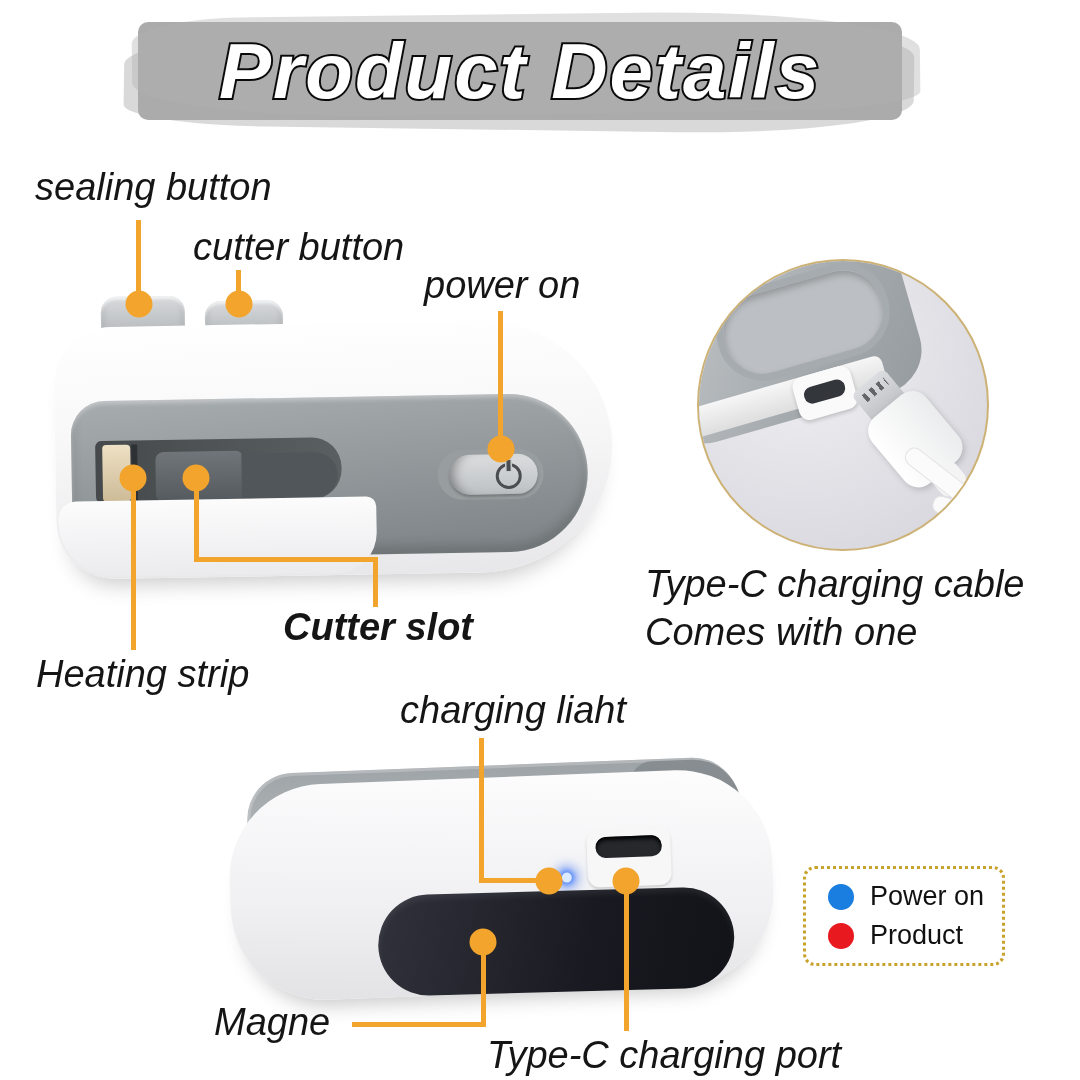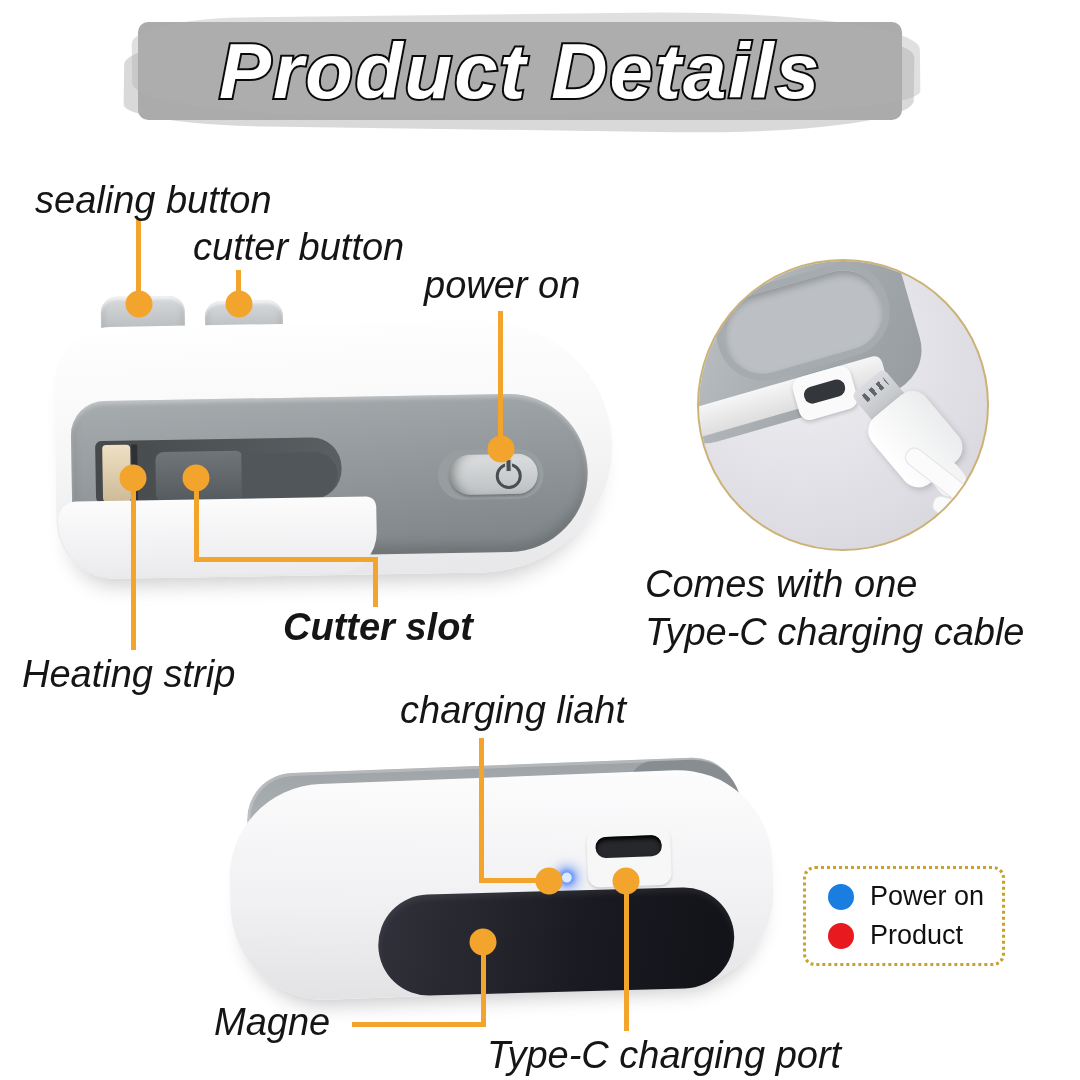--- a/index.html
+++ b/index.html
@@ -172,58 +172,58 @@
         <div class="pins"></div>
       </div>
       <div class="plugbody"></div>
       <div class="neck"></div>
     </div>
     <div class="cable1"></div>
     <div class="cable2"></div>
   </div>
 
   <div class="cap" style="left:645px;top:553px;">
+    <div>Type-C charging cable</div>
     <div>Comes with one</div>
-    <div>Type-C charging cable</div>
   </div>
 
   <div class="devB">
     <div class="toppanel"></div>
     <div class="topdark"></div>
     <div class="notch"></div>
     <div class="body"></div>
     <div class="usbbump">
       <div class="usbslot"></div>
     </div>
     <div class="led"></div>
     <div class="magnet"></div>
   </div>
 
   <div>
-    <div class="lbl" style="left:35px;top:171px;">sealing button</div>
+    <div class="lbl" style="left:35px;top:158px;">sealing button</div>
     <div class="cl" style="left:136px;top:212px;width:5px;height:84px;"></div>
     <div class="cd" style="left:139px;top:296px;"></div>
   </div>
 
   <div>
     <div class="lbl" style="left:193px;top:218px;">cutter button</div>
     <div class="cl" style="left:236px;top:262px;width:5px;height:34px;"></div>
     <div class="cd" style="left:239px;top:296px;"></div>
   </div>
 
   <div>
     <div class="lbl" style="left:424px;top:256px;">power on</div>
     <div class="cl" style="left:498px;top:303px;width:5px;height:137px;"></div>
     <div class="cd" style="left:501px;top:441px;"></div>
   </div>
 
   <div>
     <div class="cd" style="left:133px;top:470px;"></div>
     <div class="cl" style="left:131px;top:472px;width:5px;height:170px;"></div>
-    <div class="lbl" style="left:22px;top:645px;">Heating strip</div>
+    <div class="lbl" style="left:36px;top:645px;">Heating strip</div>
   </div>
 
   <div>
     <div class="cd" style="left:196px;top:470px;"></div>
     <div class="cl" style="left:194px;top:472px;width:5px;height:80px;"></div>
     <div class="cl" style="left:194px;top:549px;width:184px;height:5px;"></div>
     <div class="cl" style="left:373px;top:549px;width:5px;height:50px;"></div>
     <div class="lbl" style="left:283px;top:598px;font-weight:bold;">Cutter slot</div>
   </div>
 

